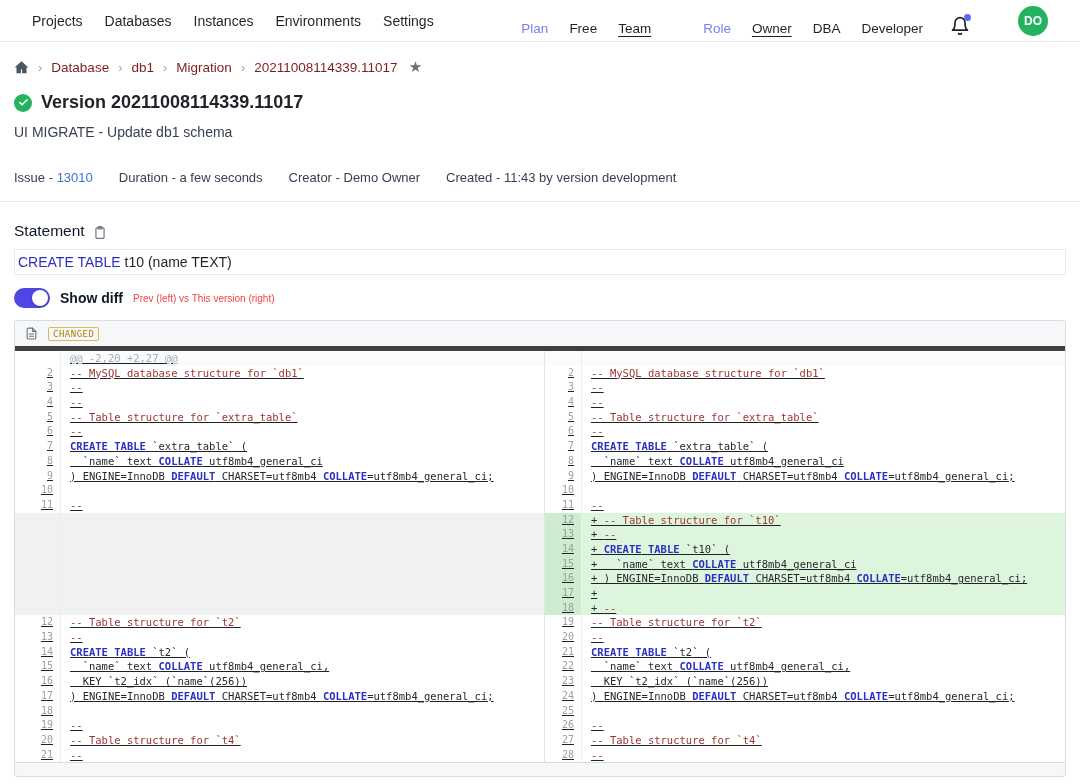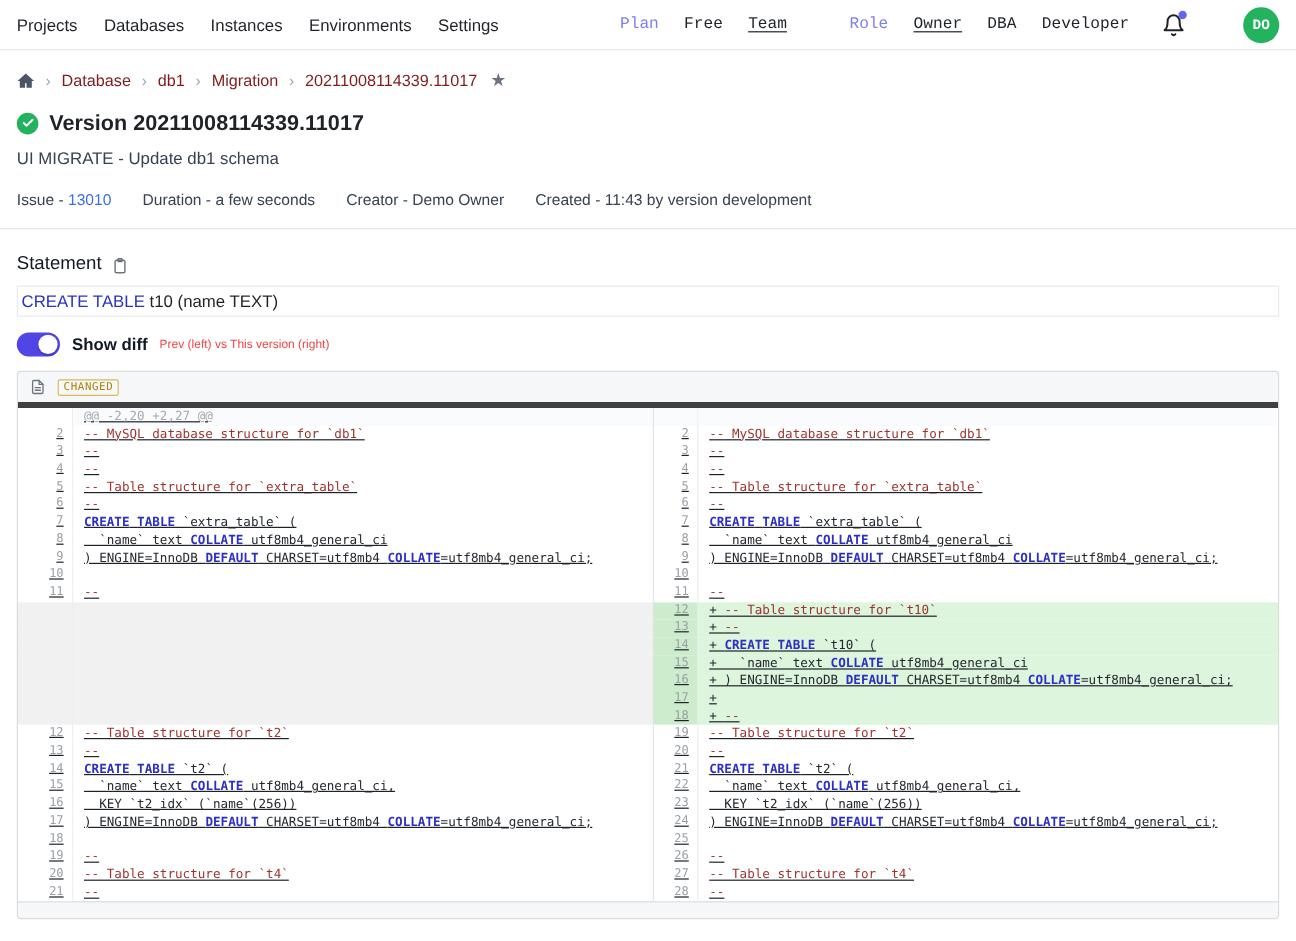--- a/index.html
+++ b/index.html
@@ -1,24 +1,24 @@
 <!DOCTYPE html>
 <html><head>
 <meta charset="utf-8">
 <style>
   * { margin:0; padding:0; box-sizing:border-box; }
   html,body { width:1080px; height:784px; overflow:hidden; background:#fff;
     font-family:"Liberation Sans", sans-serif; color:#1f2328; }
 
   
   .topnav { height:42px; display:flex; align-items:center; justify-content:space-between;
-    padding:0 14px; border-bottom:1px solid #e5e7eb; }
+    padding:0 32px; border-bottom:1px solid #e5e7eb; }
   .nav-left { display:flex; align-items:center; gap:22px; }
   .nav-item { font-size:14px; color:#1f2328; cursor:pointer; }
-  .nav-right { display:flex; align-items:center; gap:21px; font-size:13.5px;font-family:Liberation Mono, monospace; }
+  .nav-right { display:flex; align-items:flex-end; gap:21px; font-size:13.5px; }
   .lbl-indigo { color:#7c7ff2; }
   .underline { text-decoration:underline; text-underline-offset:3px; }
   .nav-gap { width:10px; }
   .bell-wrap { position:relative; margin-left:6px; margin-right:4px; }
   .bell-dot { position:absolute; top:-2px; right:-1px; width:7px; height:7px;
     border-radius:50%; background:#6366f1; }
   .avatar { width:30px; height:30px; border-radius:50%; background:#23b35f; color:#fff;
     font-size:12px; font-weight:bold; display:flex; align-items:center; justify-content:center;margin-left:23px; }
 
   
@@ -26,21 +26,21 @@
   .breadcrumb { display:flex; align-items:center; gap:9px; padding:16px 0 10px 0; font-size:13.5px; }
   .crumb { color:#7f1d1d; cursor:pointer; }
   .chev { color:#9ca3af; font-size:13px; }
   .star { color:#6b7280; font-size:15px; margin-left:2px; }
 
   .version-row { display:flex; align-items:center; gap:9px; margin-top:6px; }
   .check-circle { width:18px; height:18px; border-radius:50%; background:#23b35f;
     display:flex; align-items:center; justify-content:center; flex:none; }
   .page-title { font-size:18px; font-weight:bold; }
   .subtitle { margin-top:11px; font-size:14px; color:#374151; }
-  .meta-row { margin-top:19px; display:flex; gap:26px; font-size:13px; color:#374151; }
+  .meta-row { margin-top:30px; display:flex; gap:26px; font-size:13px; color:#374151; }
   .meta-item { white-space:nowrap; }
   .link { color:#3e6fe0; cursor:pointer; }
 
   .divider { border:none; border-top:1px solid #e5e7eb; margin:16px -14px 0 -14px; }
 
   .section-head { display:flex; align-items:flex-end; gap:8px; margin-top:20px; }
   .section-title { font-size:15.5px; font-weight:500; color:#111827; }
   .clip-icon { cursor:pointer; display:flex; }
 
   .stmt-box { margin-top:9px; border:1px solid #e7e9ec; padding:4px 3px; font-size:14px; }

